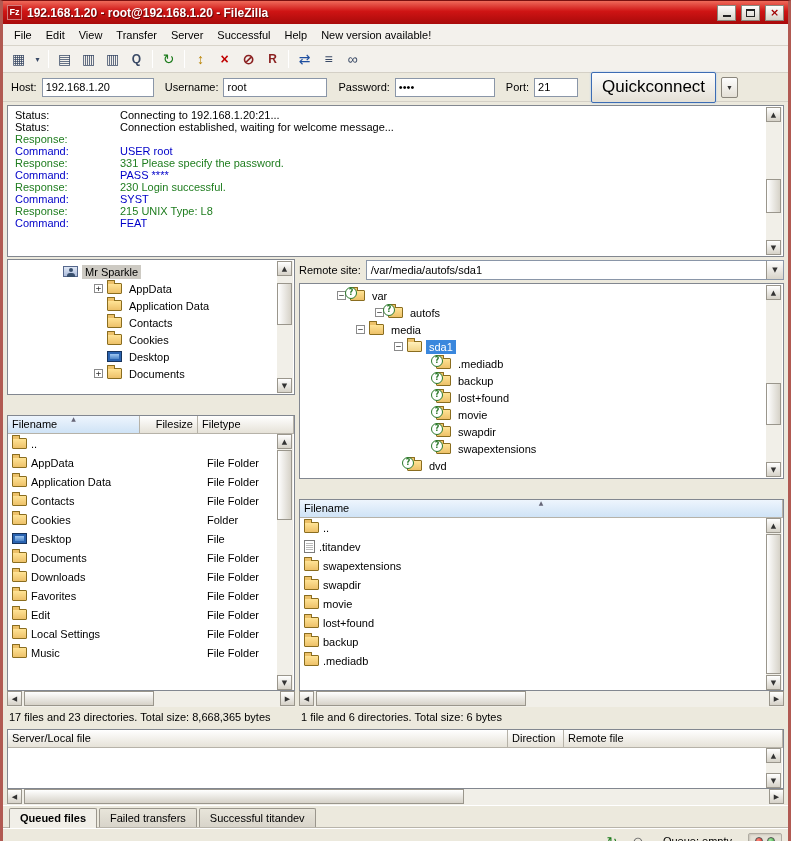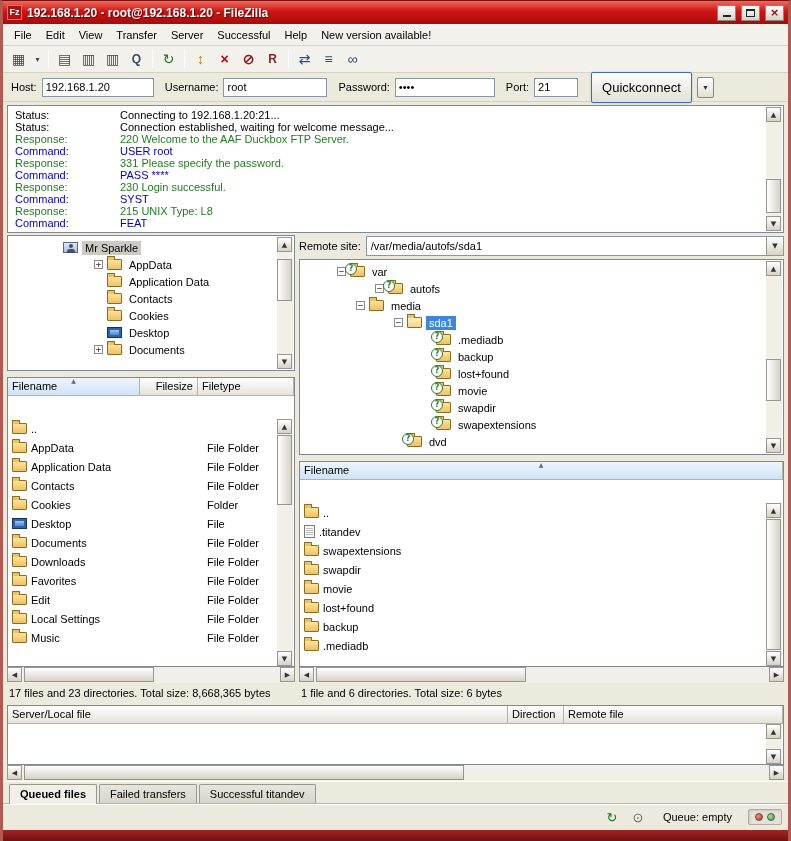--- a/index.html
+++ b/index.html
@@ -39,26 +39,26 @@
   .c-darkred { color:#8a1f1f; font-weight:bold; } .c-blue { color:#1f4fa0; } .c-slate { color:#3a4a66; }
 
   
   .quickbar { height:29px; flex:none; background:#ece9dd; border-bottom:1px solid #d4d0c6;
               display:flex; align-items:center; padding:0 8px; gap:5px; }
   .qc-label { flex:none; }
   .qc-input { height:19px; border:1px solid #8a96a8; background:#fff; font:11px "Liberation Sans",sans-serif;
               padding:0 3px; }
   .w-host { width:112px; } .w-user { width:104px; } .w-pass { width:100px; } .w-port { width:44px; }
   .qc-btn { height:31px; padding:0 10px; background:linear-gradient(#fdfdfd,#e4e0d6);
-            border:1px solid #3c6cb4; border-radius:2px; box-shadow:0 0 2px #9cc0ee; font-size:13px; }
+            border:1px solid #3c6cb4; border-radius:2px; box-shadow:0 0 2px #9cc0ee; font-size:17px; }
   .qc-dd { width:17px; height:21px; background:linear-gradient(#fdfdfd,#e4e0d6); border:1px solid #8a867c;
            border-radius:2px; display:flex; align-items:center; justify-content:center; font-size:7px; color:#333; }
 
   
-  .logbox { height:128px; flex:none; margin:3px 4px 2px 4px; background:#fff; border:1px solid #828790;
+  .logbox { height:152px; flex:none; margin:3px 4px 2px 4px; background:#fff; border:1px solid #828790;
             position:relative; overflow:hidden; }
   .log-lines { position:absolute; inset:1px 18px 1px 1px; padding:2px 0 0 6px; overflow:hidden; }
   .log-line { display:flex; line-height:12px; white-space:nowrap; }
   .log-pfx { width:105px; flex:none; }
   .k-status { color:#000; } .k-response { color:#1f7d1f; } .k-command { color:#0000c8; }
 
   
   .vscroll { position:absolute; top:1px; right:1px; bottom:1px; width:16px; background:#f1efe8; }
   .hscrollbar { height:16px; background:#f1efe8; position:relative; flex:none; }
   .sb-btn { position:absolute; width:15px; height:15px; background:linear-gradient(#fff,#d6d2c8);
@@ -113,22 +113,22 @@
   .ico-desktop::before { content:""; position:absolute; left:2px; right:2px; top:2px; bottom:2px;
                          background:linear-gradient(#9fc7f2,#4e86c8); }
   .ico-user { background:linear-gradient(#dfe7f5,#aebedd); border:1px solid #55678c; }
   .ico-user::before { content:""; position:absolute; left:5px; top:1px; width:4px; height:4px; border-radius:50%; background:#39506e; }
   .ico-user::after { content:""; position:absolute; left:3px; top:6px; width:8px; height:4px; border-radius:3px 3px 0 0; background:#39506e; }
   .ico-file { width:11px; height:13px; background:#fff; border:1px solid #7a7a7a; }
   .ico-file::before { content:""; position:absolute; left:1px; top:2px; width:7px; height:1px; background:#bbb;
                       box-shadow:0 2px 0 #bbb, 0 4px 0 #bbb, 0 6px 0 #bbb; }
 
   
-  .listbox { flex:1; background:#fff; border:1px solid #828790; position:relative; overflow:hidden; margin-top:6px;
-             display:flex; flex-direction:column;gap:23px; }
+  .listbox { flex:1; background:#fff; border:1px solid #828790; position:relative; overflow:hidden; margin-top:20px;
+             display:flex; flex-direction:column; }
   .lheader { height:18px; flex:none; display:flex; }
   .hcell { background:linear-gradient(#ffffff,#e6e2d8); border-right:1px solid #b6b2a8; border-bottom:1px solid #b6b2a8;
            padding:2px 4px; position:relative; white-space:nowrap; overflow:hidden; }
   .hcell.sorted { background:linear-gradient(#eef5fd,#cfe3f6); }
   .sort-arrow { position:absolute; top:-1px; left:50%; transform:translateX(-50%); font-size:6px; color:#667;
                 font-family:"DejaVu Sans",sans-serif; }
   .sort-arrow::before { content:"▲"; }
   .lbody { flex:1; overflow:hidden; position:relative; }
   .lrows { position:absolute; inset:0 18px 0 0; }
   .lrow { height:19px; display:flex; align-items:center; gap:4px; padding-left:4px; white-space:nowrap; }
@@ -240,21 +240,20 @@
       <div class="log-line k-status">
           <span class="log-pfx">Status:</span>
           <span>Connecting to 192.168.1.20:21...</span>
         </div>
       <div class="log-line k-status">
           <span class="log-pfx">Status:</span>
           <span>Connection established, waiting for welcome message...</span>
         </div>
       <div class="log-line k-response">
           <span class="log-pfx">Response:</span>
-          <span>220 Welcome to the AAF Duckbox FTP Server.</span>
         </div>
       <div class="log-line k-command">
           <span class="log-pfx">Command:</span>
           <span>USER root</span>
         </div>
       <div class="log-line k-response">
           <span class="log-pfx">Response:</span>
           <span>331 Please specify the password.</span>
         </div>
       <div class="log-line k-command">

